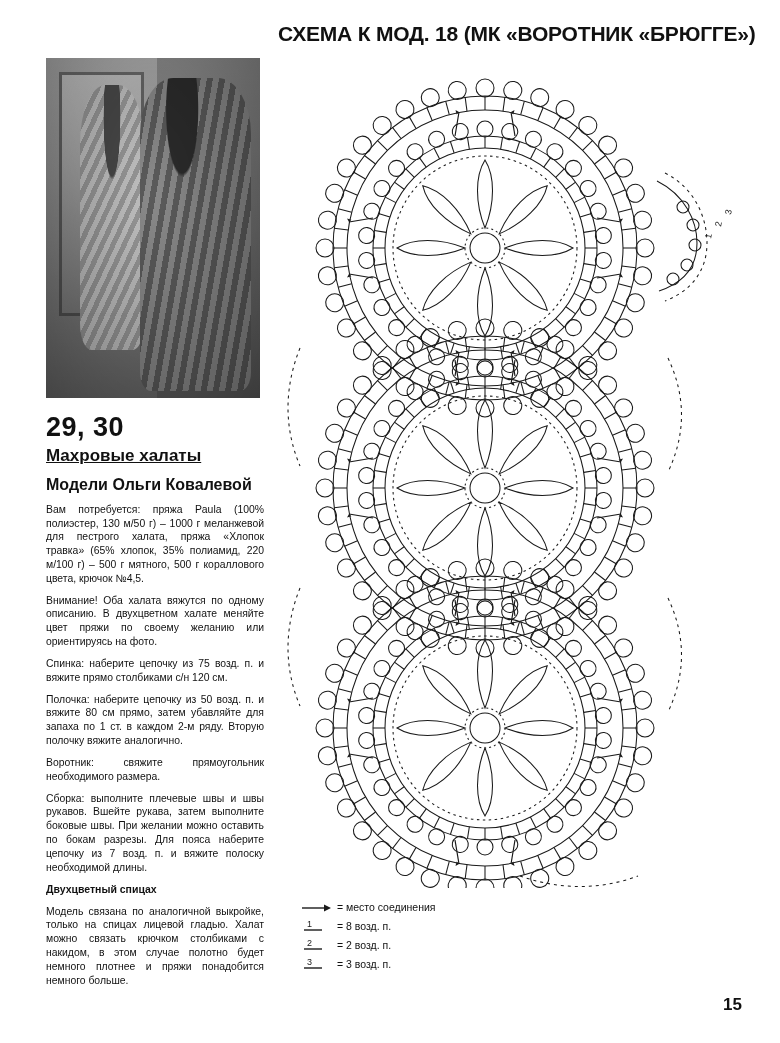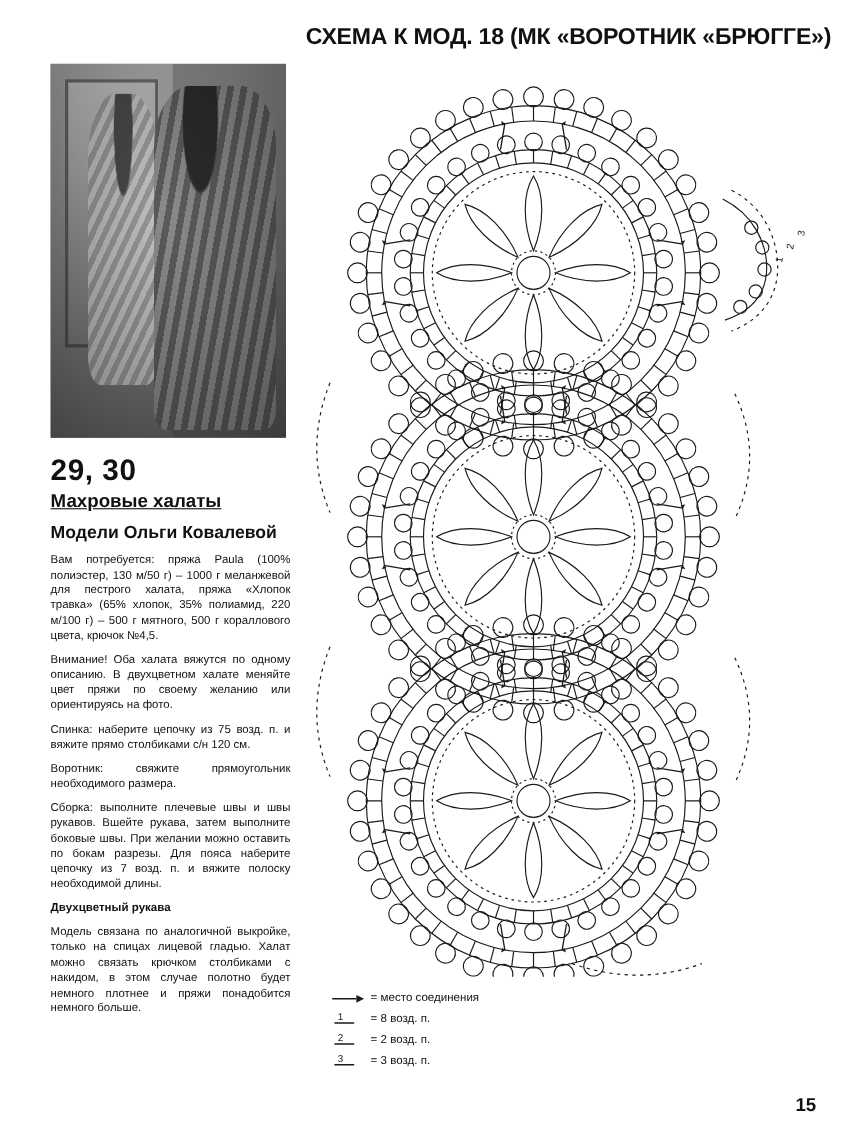--- a/index.html
+++ b/index.html
@@ -185,23 +185,24 @@
     </div>
 
     <div class="model-no">29, 30</div>
     <div class="model-title">Махровые халаты</div>
     <div class="author">Модели Ольги Ковалевой</div>
 
     <div class="body-text">
       <p>Вам потребуется: пряжа Paula (100% полиэстер, 130 м/50 г) – 1000 г меланжевой для пестрого халата, пряжа «Хлопок травка» (65% хлопок, 35% полиамид, 220 м/100 г) – 500 г мятного, 500 г кораллового цвета, крючок №4,5.</p>
       <p>Внимание! Оба халата вяжутся по одному описанию. В двухцветном халате меняйте цвет пряжи по своему желанию или ориентируясь на фото.</p>
       <p>Спинка: наберите цепочку из 75 возд. п. и вяжите прямо столбиками с/н 120 см.</p>
+      <p>Полочка: наберите цепочку из 50 возд. п. и вяжите 80 см прямо, затем убавляйте для запаха по 1 ст. в каждом 2-м ряду. Вторую полочку вяжите аналогично.</p>
       <p>Воротник: свяжите прямоугольник необходимого размера.</p>
       <p>Сборка: выполните плечевые швы и швы рукавов. Вшейте рукава, затем выполните боковые швы. При желании можно оставить по бокам разрезы. Для пояса наберите цепочку из 7 возд. п. и вяжите полоску необходимой длины.</p>
-      <div class="subhead">Двухцветный рукава</div>
+      <div class="subhead">Двухцветный спицах</div>
       <p style="margin-top:8px;">Модель связана по аналогичной выкройке, только на спицах лицевой гладью. Халат можно связать крючком столбиками с накидом, в этом случае полотно будет немного плотнее и пряжи понадобится немного больше.</p>
     </div>
   </div>
 
   <div class="right-col">
     <div class="scheme-title">СХЕМА К МОД. 18 (МК «ВОРОТНИК «БРЮГГЕ»)</div>
   </div>
 
   <div class="diagram-wrap">
     <svg width="470" height="830" viewBox="0 0 470 830" xmlns="http://www.w3.org/2000/svg">

